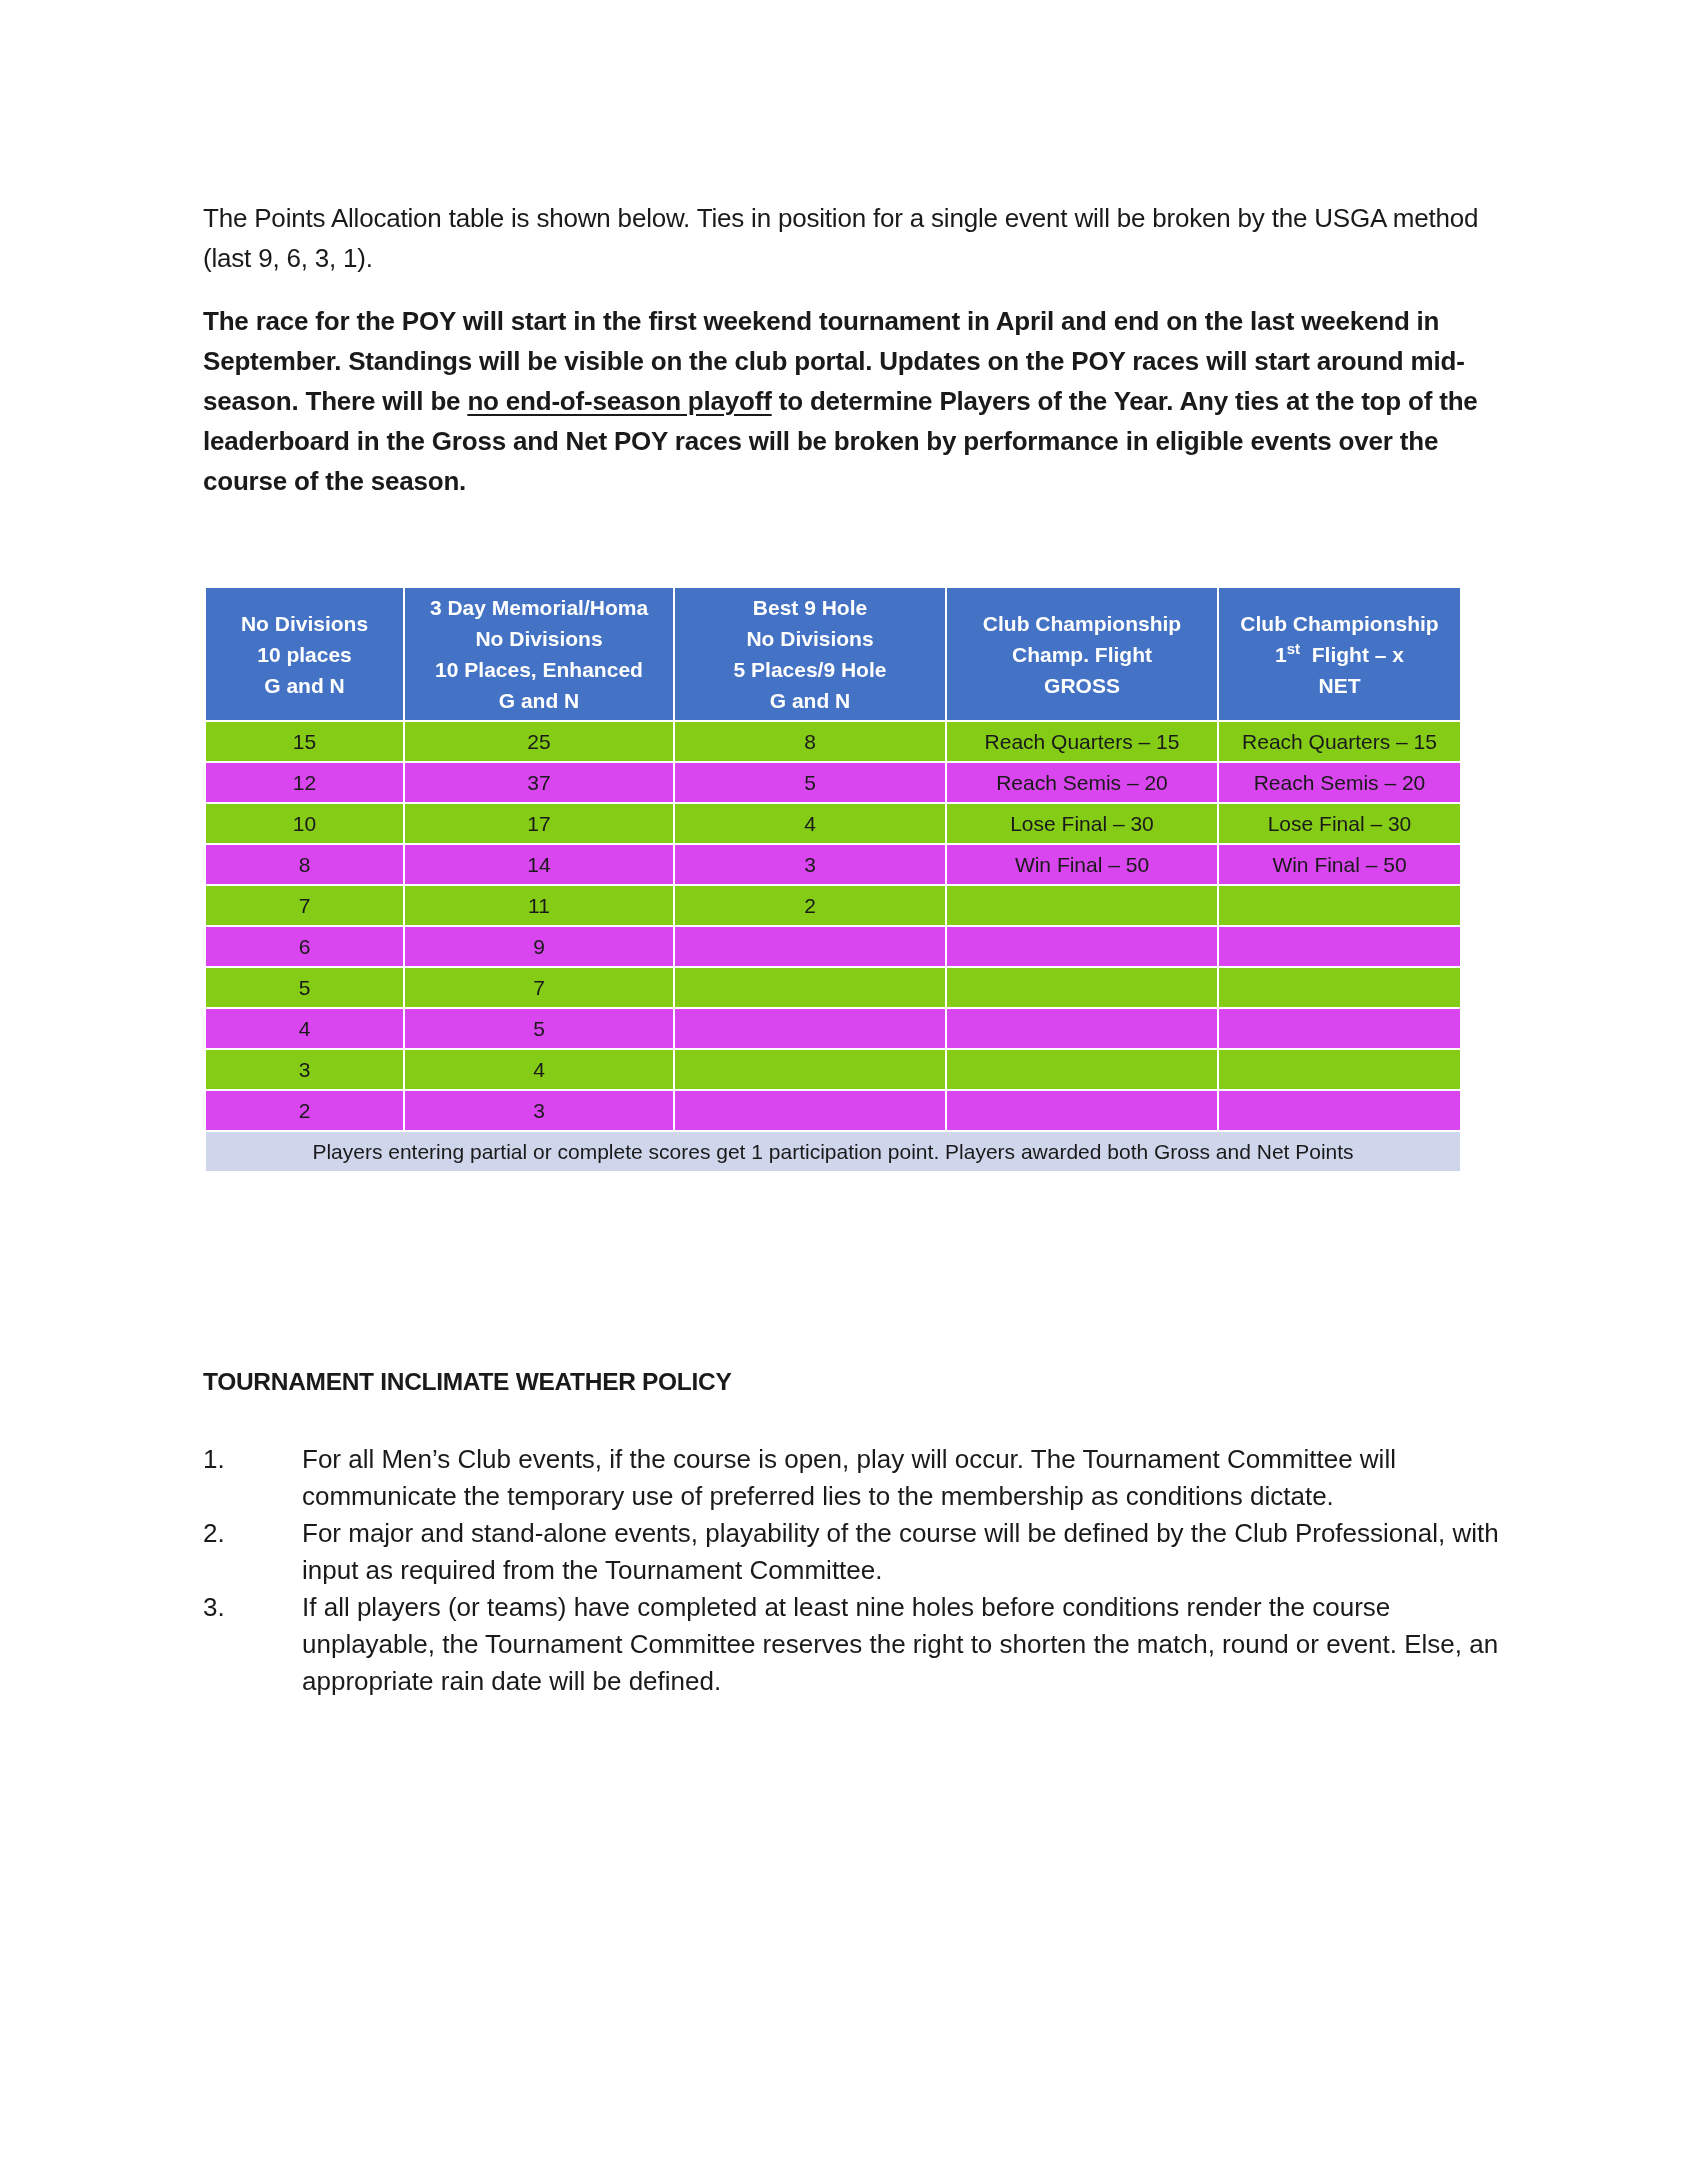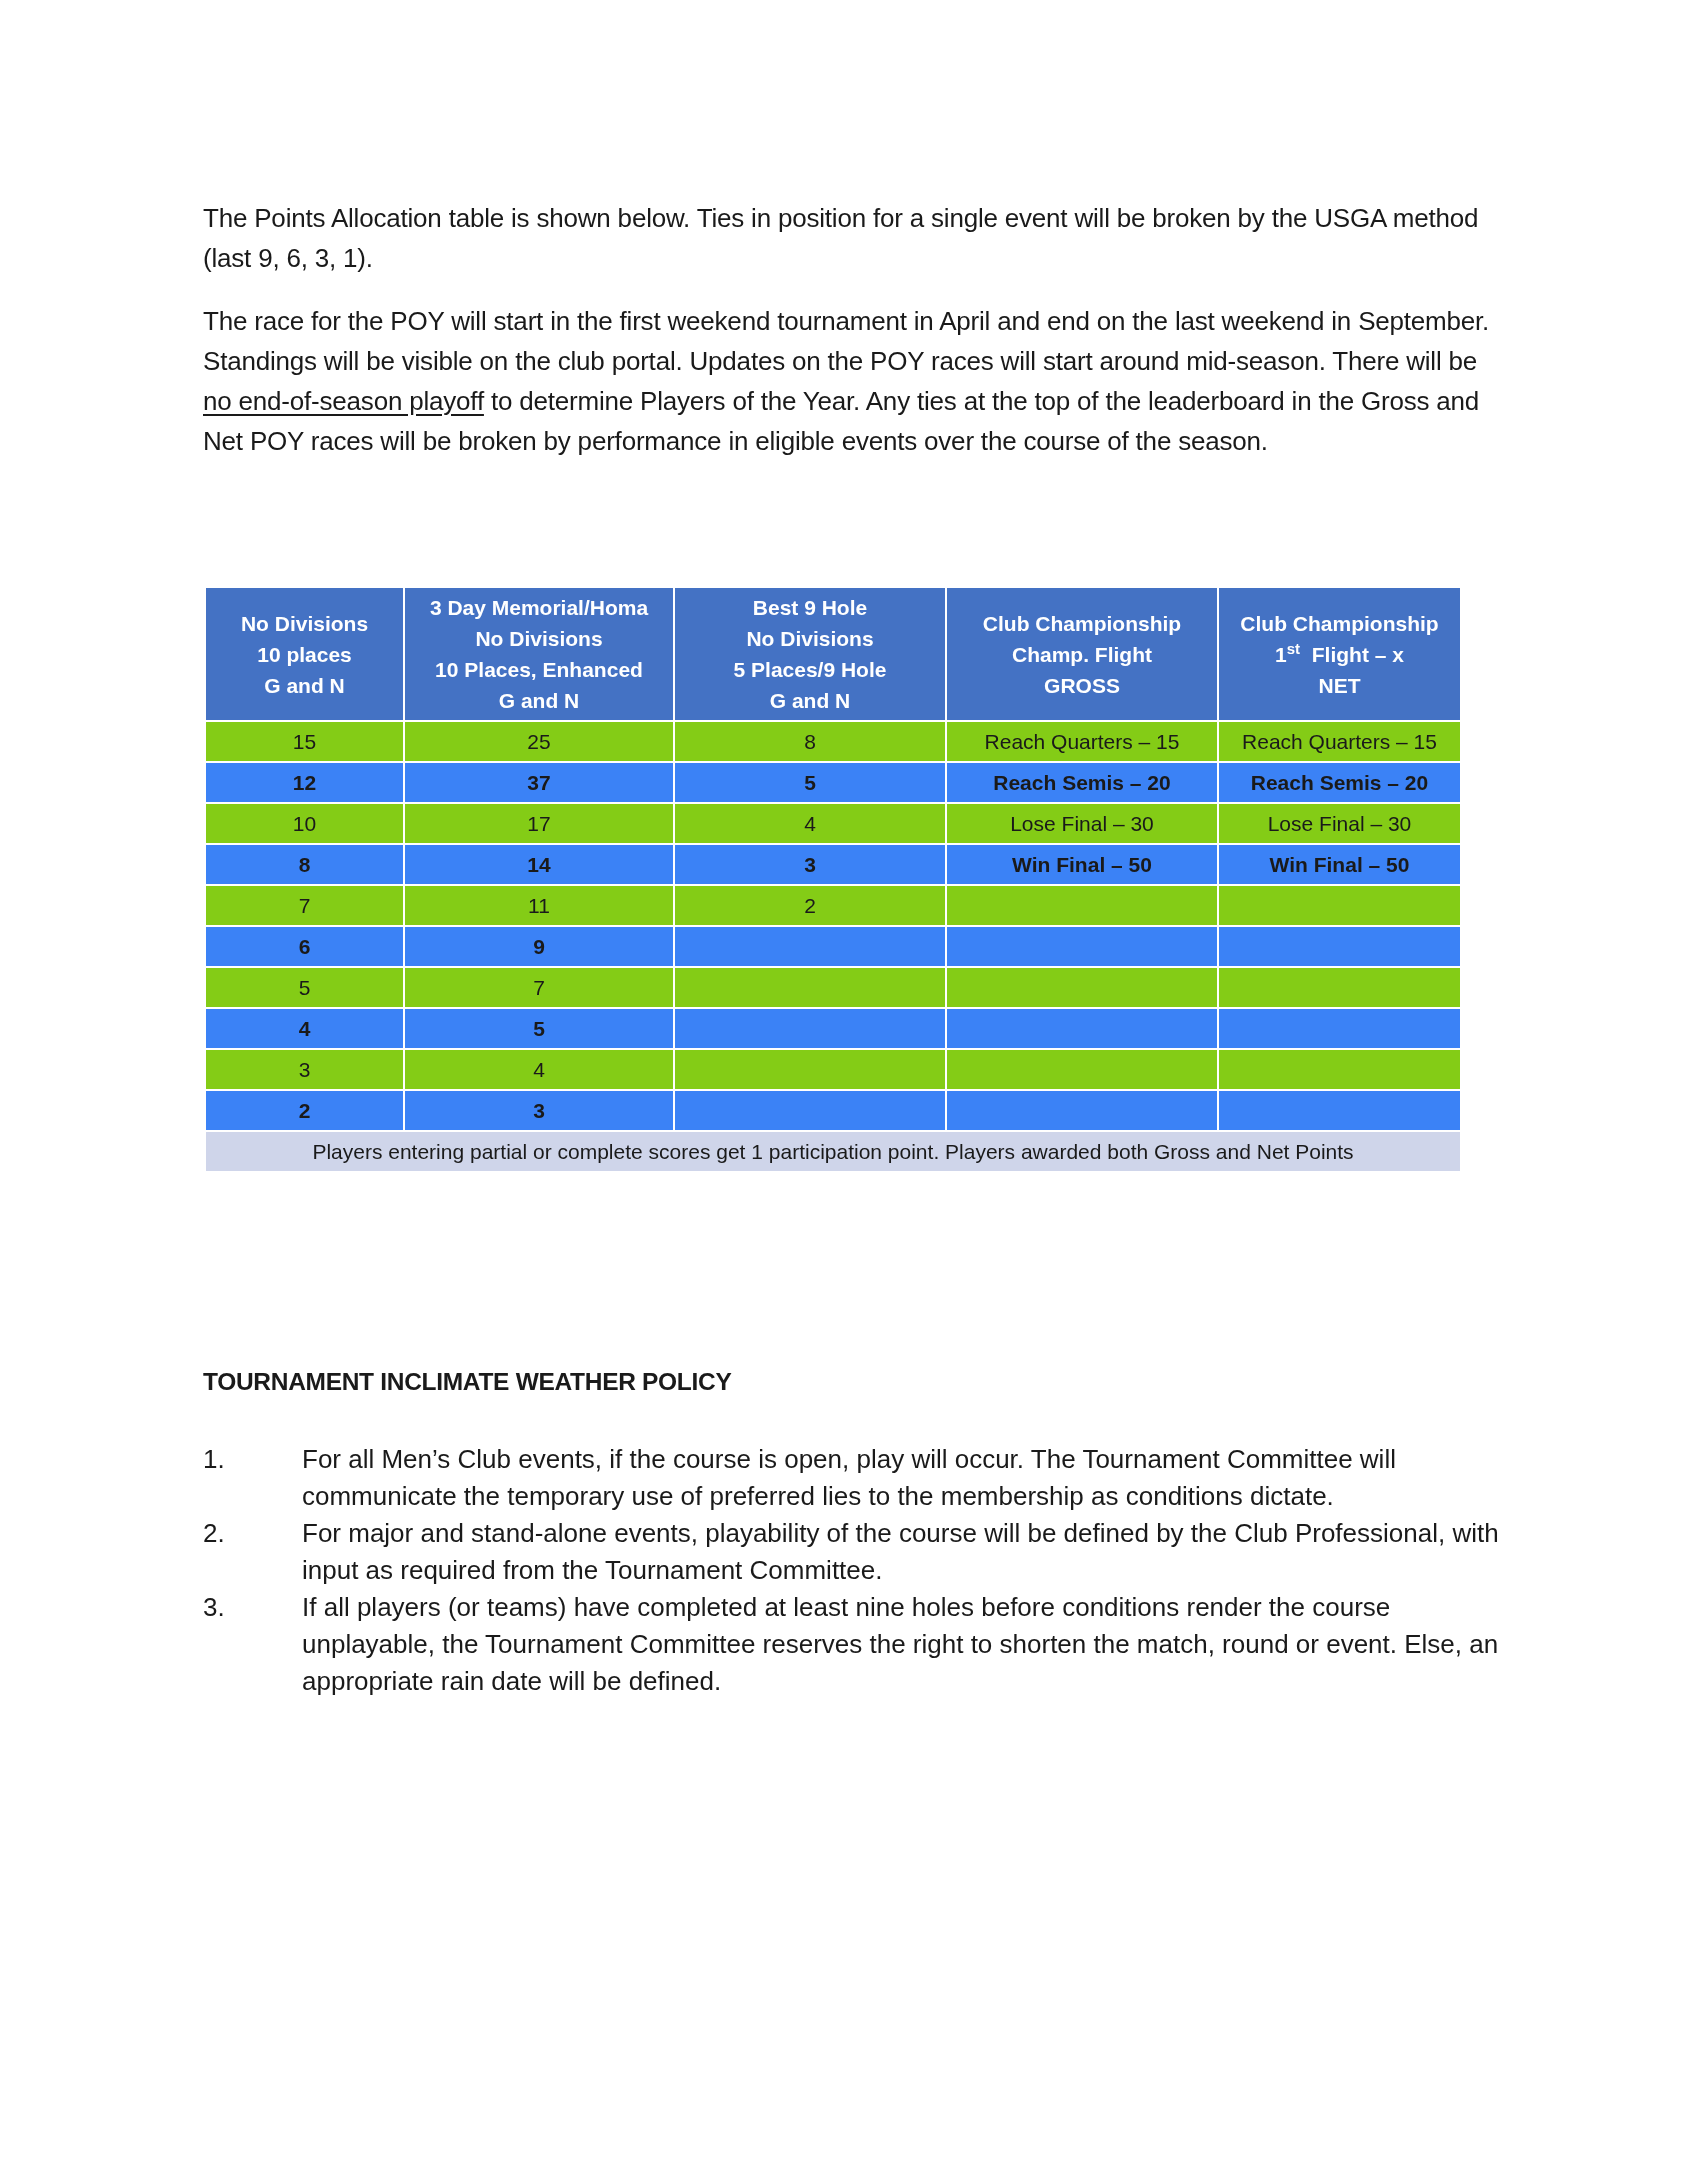--- a/index.html
+++ b/index.html
@@ -2,29 +2,29 @@
 <html style="font-size:13.5px"><head>
 <meta charset="utf-8">
 <style>
   html, body { margin: 0; padding: 0; background: #ffffff; }
   body { width: 1687px; height: 2183px; position: relative; overflow: hidden;
          font-family: "Liberation Sans", "DejaVu Sans", sans-serif; color: #1a1a1a; }
   .page { position: absolute; left: 4px; top: 0; width: 1687px; height: 2183px; }
   .para { position: absolute; left: 199px; width: 1299px; font-size: 26px; line-height: 40px; letter-spacing: -0.2px; }
   .para p { margin: 0; }
   #p1 { top: 198px; }
-  #p2 { top: 301px; }
+  #p2 { top: 301px; font-weight: bold; }
   u { text-decoration: underline; text-underline-offset: 4.2px; }
 
   table.points { position: absolute; left: 200px; top: 586px; width: 1255px; border-collapse: collapse; table-layout: fixed; font-size: 21px; }
   table.points th, table.points td { border: 2.5px solid #ffffff; text-align: center; vertical-align: middle; padding: 0 3.4px; }
   table.points th { background: #4472C4; color: #ffffff; font-weight: bold; height: 132px; line-height: 31px; }
   table.points td { height: 39px; color: #1a1a1a; }
   table.points tr.odd td { background: #84cc16; }
-  table.points tr.even td { background: #3b82f6; font-weight: bold; }
+  table.points tr.even td { background: #d946ef; }
   table.points td.note { background: #CFD5EA; height: 39px; margin-top: 17px; }
   sup { font-size: 15px; line-height: 0; }
 
   .heading { position: absolute; left: 199px; top: 1368px; font-size: 24.5px; font-weight: bold; letter-spacing: -0.3px; }
   .policy { position: absolute; left: 199px; top: 1441px; width: 1299px; font-size: 26px; line-height: 37px; margin: 0; padding: 0; list-style: none; }
   .policy li { display: flex; }
   .policy .num { width: 99px; flex: none; }
   .policy .txt { flex: 1; }
 </style>
 </head>

